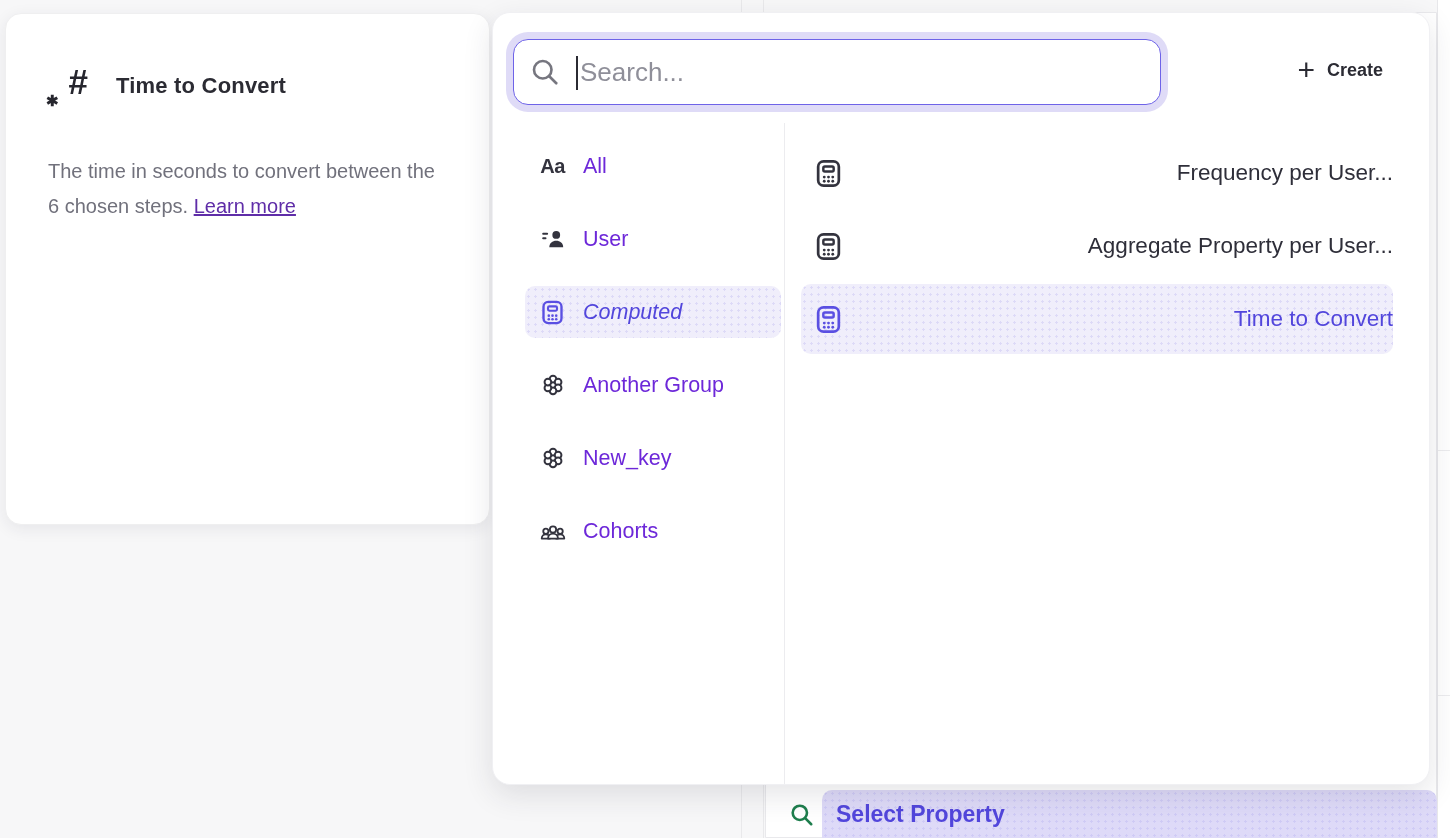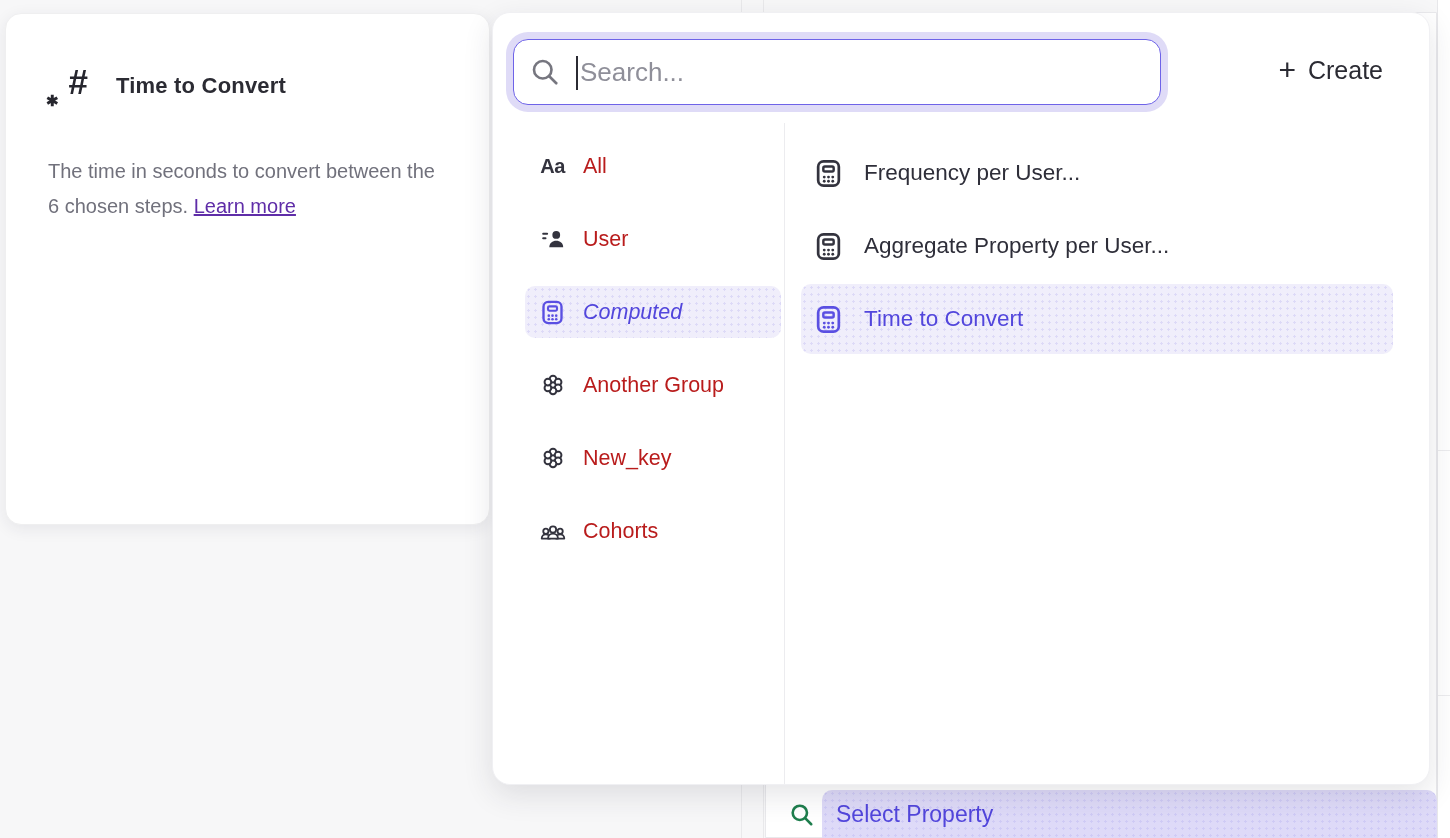--- a/index.html
+++ b/index.html
@@ -25,21 +25,21 @@
     background:#FFFFFF;border-left:1px solid #E7E7EA;
   }
   .right-strip .h-div{position:absolute;left:0;right:0;height:1px;background:#ECECEE;}
   .select-bar{
     position:absolute;left:822px;top:790px;width:615px;height:48px;
     background:var(--select-bar-bg);border-radius:10px 10px 0 0;
     display:flex;align-items:center;padding-left:14px;
     background-image:radial-gradient(rgba(82,70,220,0.10) 1px, transparent 1.3px);
     background-size:7px 7px;
   }
-  .select-bar .lbl{font-size:23px;font-weight:400;color:var(--accent);}
+  .select-bar .lbl{font-size:23px;font-weight:700;color:var(--accent);}
   .select-search-icon{position:absolute;left:789px;top:802px;width:26px;height:26px;}
   
   .tooltip-card{
     position:absolute;left:5px;top:13px;width:485px;height:512px;
     background:#FFFFFF;border:1px solid #EFEFF0;border-radius:16px;
     box-shadow:0 4px 16px rgba(40,40,60,0.08);
   }
   .tooltip-head{position:absolute;left:40px;top:50px;display:flex;align-items:center;gap:28px;}
   .hash-icon{position:relative;width:42px;height:44px;}
   .hash-icon .hash{position:absolute;right:0;top:0;font-size:35px;font-weight:700;color:#26262E;line-height:1;}
@@ -68,42 +68,42 @@
     font-family:"Liberation Sans", sans-serif;font-size:26px;color:#2B2B33;
     padding-left:20px;
   }
   .search-box input::placeholder{color:var(--placeholder);}
   .caret{position:absolute;left:62px;top:16px;width:2px;height:34px;background:#2B2B33;}
   .create-btn{
     position:absolute;right:46px;top:42px;display:flex;align-items:center;gap:12px;
     cursor:pointer;color:#2B2B33;
   }
   .create-btn .plus{font-size:30px;font-weight:300;line-height:1;color:#2B2B33;}
-  .create-btn .lbl{font-size:25px;font-weight:400;}
+  .create-btn .lbl{font-size:18px;font-weight:700;}
   .v-divider{position:absolute;left:291px;top:110px;bottom:0;width:1px;background:#ECECEF;}
   
   .cat-col{position:absolute;left:32px;top:127px;width:256px;display:flex;flex-direction:column;gap:21px;}
   .cat-row{
     display:flex;align-items:center;height:52px;padding-left:14px;gap:17px;
     border-radius:10px;cursor:pointer;color:#33333E;
   }
-  .cat-row .lbl{font-size:21.5px;color:#b91c1c;}
+  .cat-row .lbl{font-size:21.5px;color:#6d28d9;}
   .cat-row .icon{width:27px;height:27px;display:flex;align-items:center;justify-content:center;flex:0 0 auto;}
   .cat-row .icon.aa{font-size:20px;font-weight:600;color:#33333E;letter-spacing:-0.5px;}
   .cat-row.selected{
     background-color:var(--highlight-bg);
     background-image:radial-gradient(rgba(82,70,220,0.12) 1px, transparent 1.3px);
     background-size:7px 7px;color:var(--accent-icon);
   }
   .cat-row.selected .lbl{color:var(--accent);font-weight:500;font-style:italic;}
   
   .res-col{position:absolute;left:308px;top:125px;width:592px;display:flex;flex-direction:column;gap:3px;}
   .res-row{
     display:flex;align-items:center;height:70px;padding-left:12px;gap:20px;
-    border-radius:10px;cursor:pointer;color:#33333E;
+    border-radius:10px;cursor:pointer;color:#33333E;justify-content:space-between;
   }
   .res-row .icon{width:31px;height:31px;flex:0 0 auto;}
   .res-row .lbl{font-size:22.5px;color:#2E2E39;}
   .res-row.selected{
     background-color:var(--highlight-bg);
     background-image:radial-gradient(rgba(82,70,220,0.12) 1px, transparent 1.3px);
     background-size:7px 7px;color:var(--accent-icon);
   }
   .res-row.selected .lbl{color:var(--accent);font-weight:500;}
   svg{display:block;}

